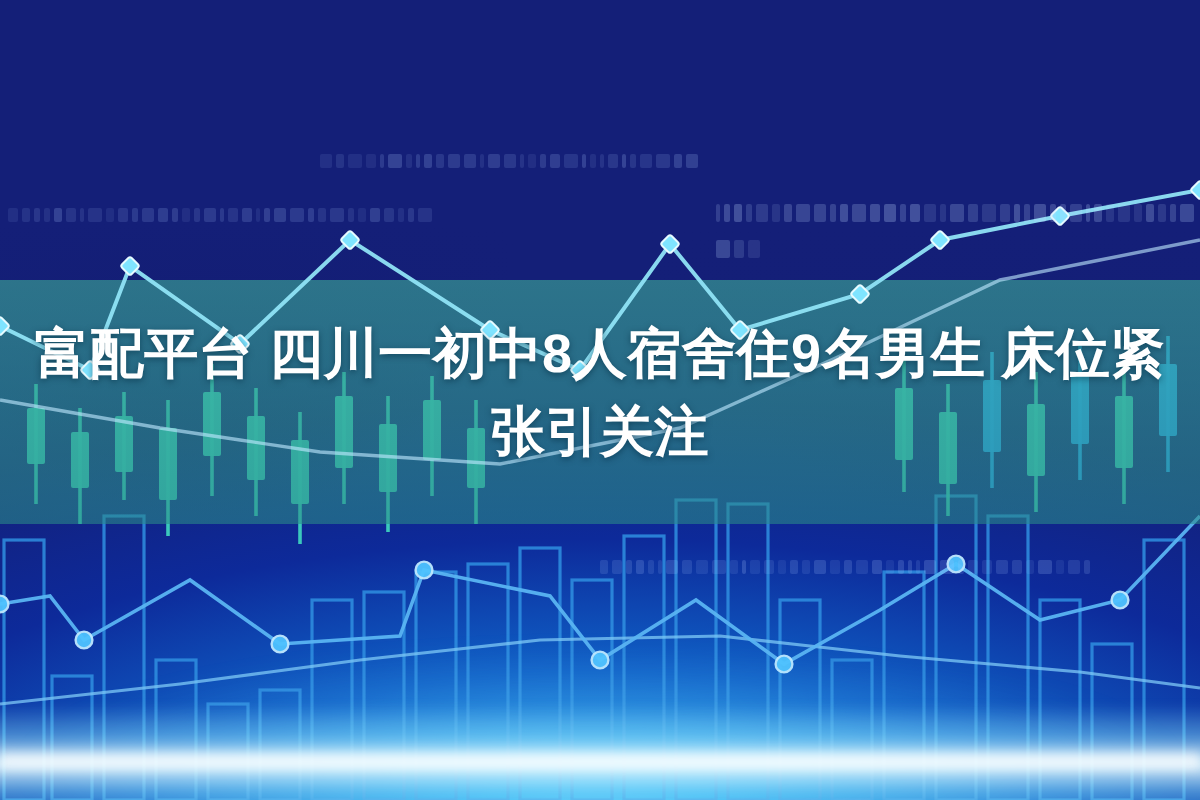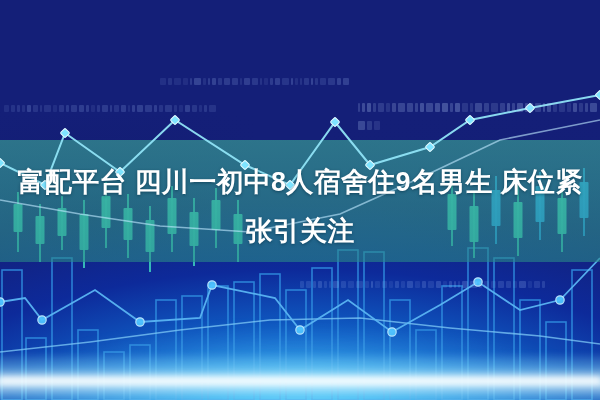--- a/index.html
+++ b/index.html
@@ -66,21 +66,21 @@
 
   svg.layer{position:absolute;left:0;top:0;width:600px;height:400px;overflow:visible;}
 
   
   .headline{
     position:absolute;left:0;right:0;top:158px;
     text-align:center;
     color:#ffffff;
     font-size:27px;
     font-weight:bold;
-    line-height:49px;
+    line-height:39px;
     letter-spacing:.3px;
     text-shadow:0 1px 3px rgba(0,40,60,.55);
     white-space:pre-wrap;
     padding:0 8px;
     box-sizing:border-box;
   }
 
   
   .wm{position:absolute;opacity:.30;}
   .wm i{

